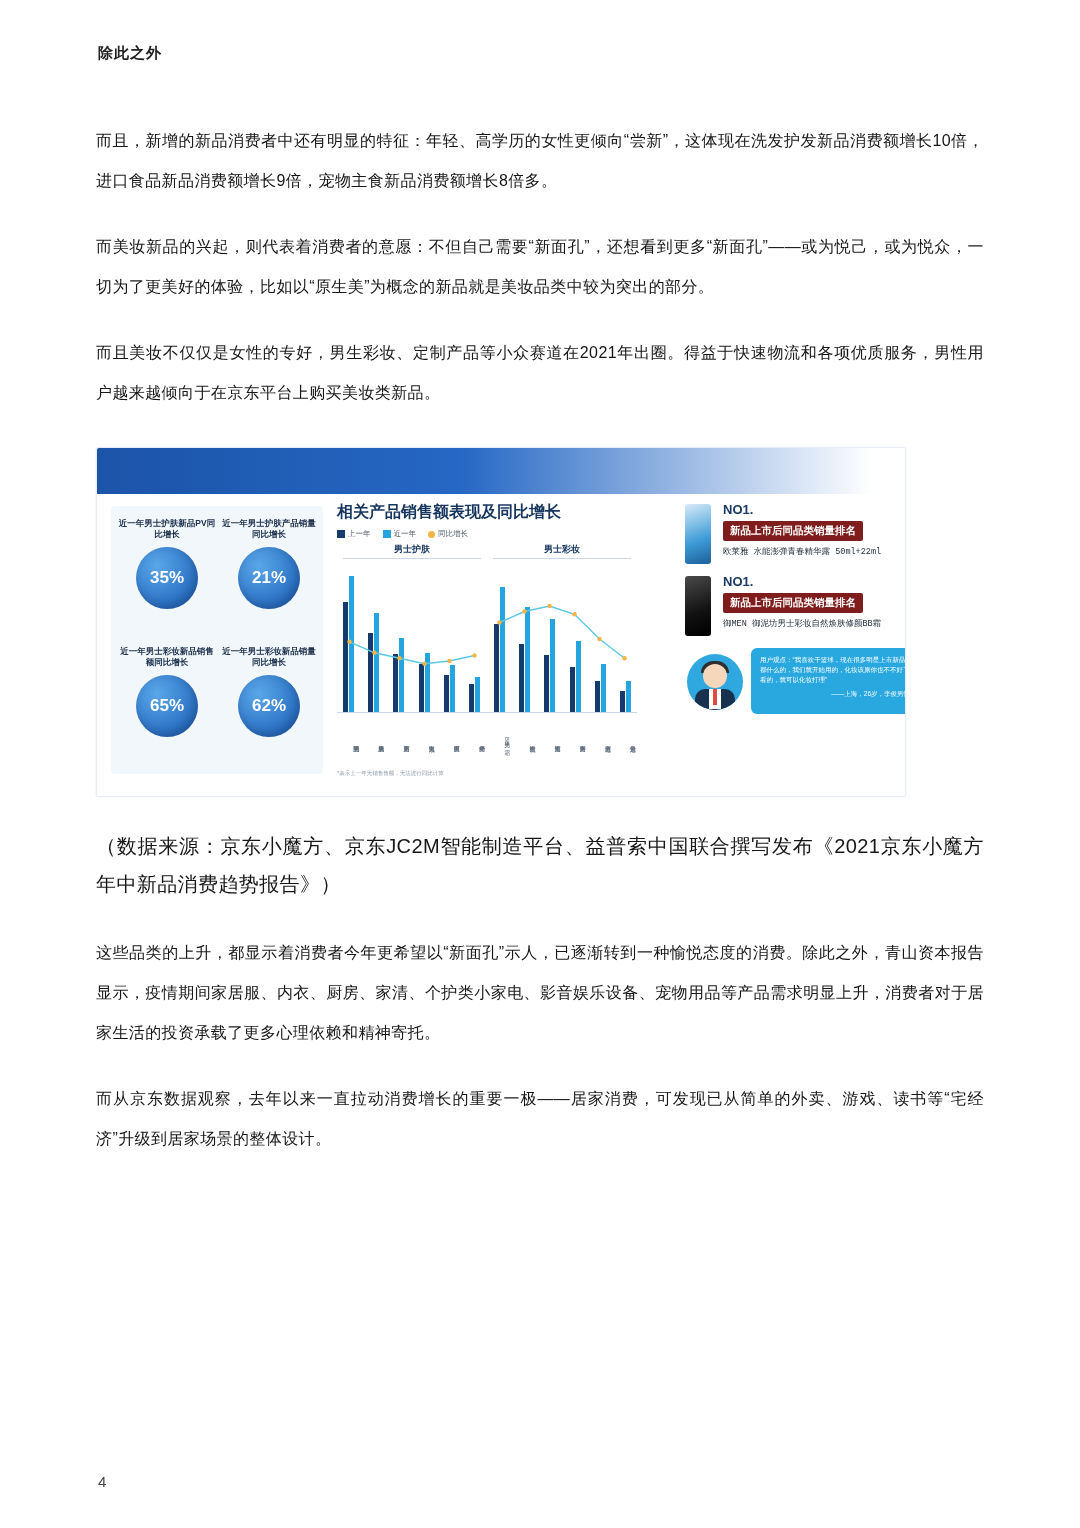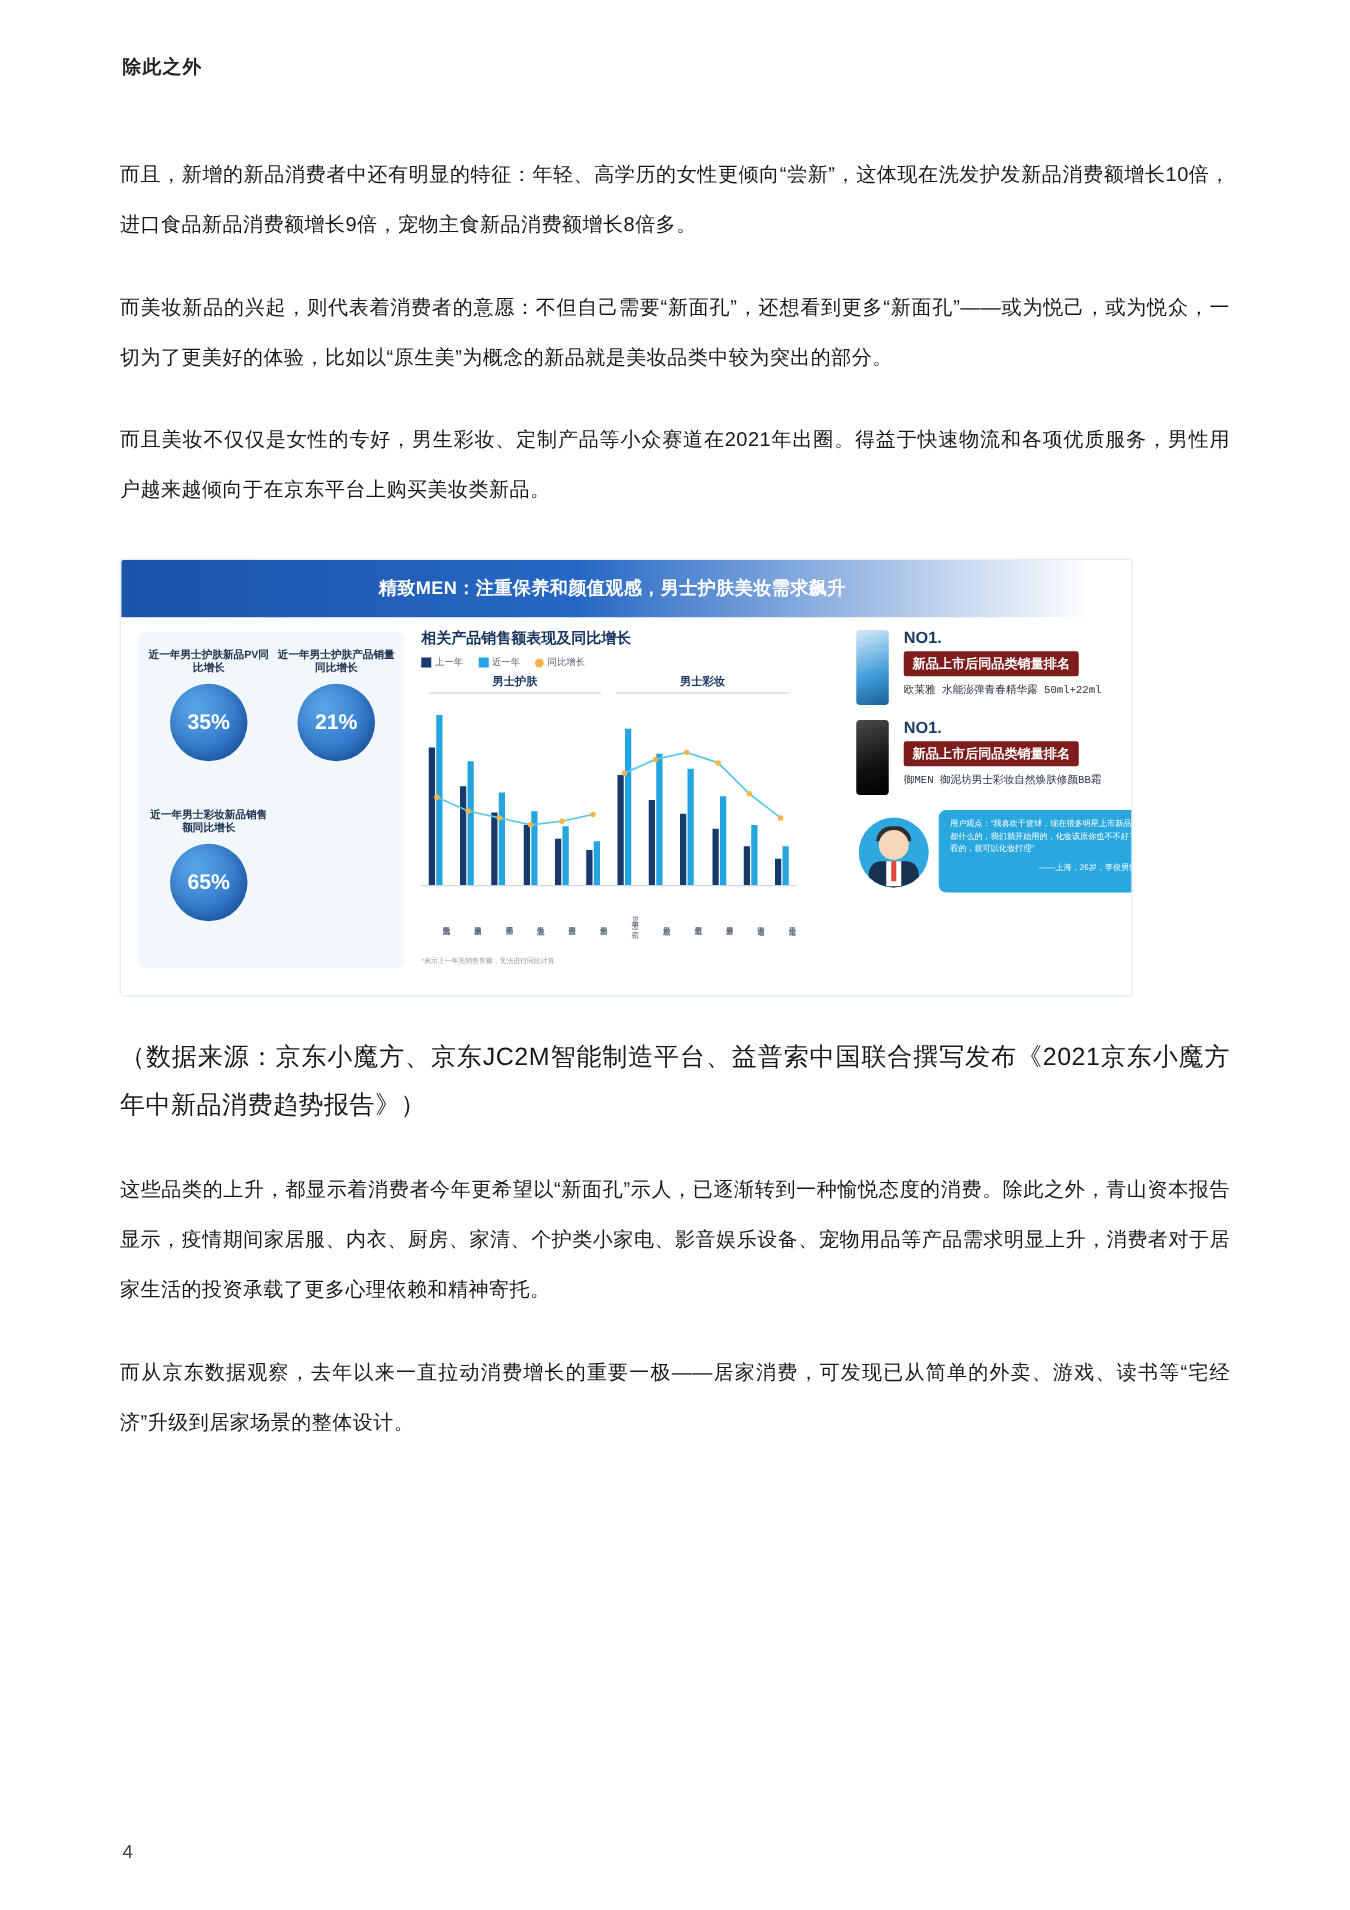--- a/index.html
+++ b/index.html
@@ -119,21 +119,21 @@
 
   
   .chart-panel {
     position: absolute;
     left: 240px;
     top: 8px;
     width: 300px;
     height: 286px;
   }
   .chart-title {
-    font-size: 12px;
+    font-size: 16px;
     font-weight: bold;
     color: #16355f;
     margin-bottom: 6px;
   }
   .legend {
     display: flex;
     gap: 12px;
     align-items: center;
     margin-bottom: 4px;
   }
@@ -269,36 +269,39 @@
 <div class="page">
 
   <div class="header">除此之外</div>
 
   <div class="para">而且，新增的新品消费者中还有明显的特征：年轻、高学历的女性更倾向“尝新”，这体现在洗发护发新品消费额增长10倍，进口食品新品消费额增长9倍，宠物主食新品消费额增长8倍多。</div>
   <div class="para">而美妆新品的兴起，则代表着消费者的意愿：不但自己需要“新面孔”，还想看到更多“新面孔”——或为悦己，或为悦众，一切为了更美好的体验，比如以“原生美”为概念的新品就是美妆品类中较为突出的部分。</div>
   <div class="para">而且美妆不仅仅是女性的专好，男生彩妆、定制产品等小众赛道在2021年出圈。得益于快速物流和各项优质服务，男性用户越来越倾向于在京东平台上购买美妆类新品。</div>
 
   <div class="figure">
     <div class="fig-banner"></div>
-    <div class="fig-banner-text">精致MEN：注重保养和颜值观感，男士护肤美妆需求飙升</div>
 
     <div class="fig-body">
 
       <div class="kpi-panel">
         <div class="kpi-cell" style="left:6px; top:12px;">
           <div class="kpi-cap">近一年男士护肤新品PV同比增长</div>
           <div class="kpi-circle">35%</div>
         </div>
         <div class="kpi-cell" style="left:108px; top:12px;">
           <div class="kpi-cap">近一年男士护肤产品销量同比增长</div>
           <div class="kpi-circle">21%</div>
         </div>
         <div class="kpi-cell" style="left:6px; top:140px;">
           <div class="kpi-cap">近一年男士彩妆新品销售额同比增长</div>
           <div class="kpi-circle">65%</div>
+        </div>
+        <div class="kpi-cell" style="left:108px; top:140px;">
+          <div class="kpi-cap">近一年男士彩妆新品销量同比增长</div>
+          <div class="kpi-circle">62%</div>
         </div>
       </div>
 
       <div class="chart-panel">
         <div class="chart-title">相关产品销售额表现及同比增长</div>
         <div class="legend">
           <span class="legend-item">
             <i class="swatch sw-prev"></i>
             <span>上一年</span>
           </span>

